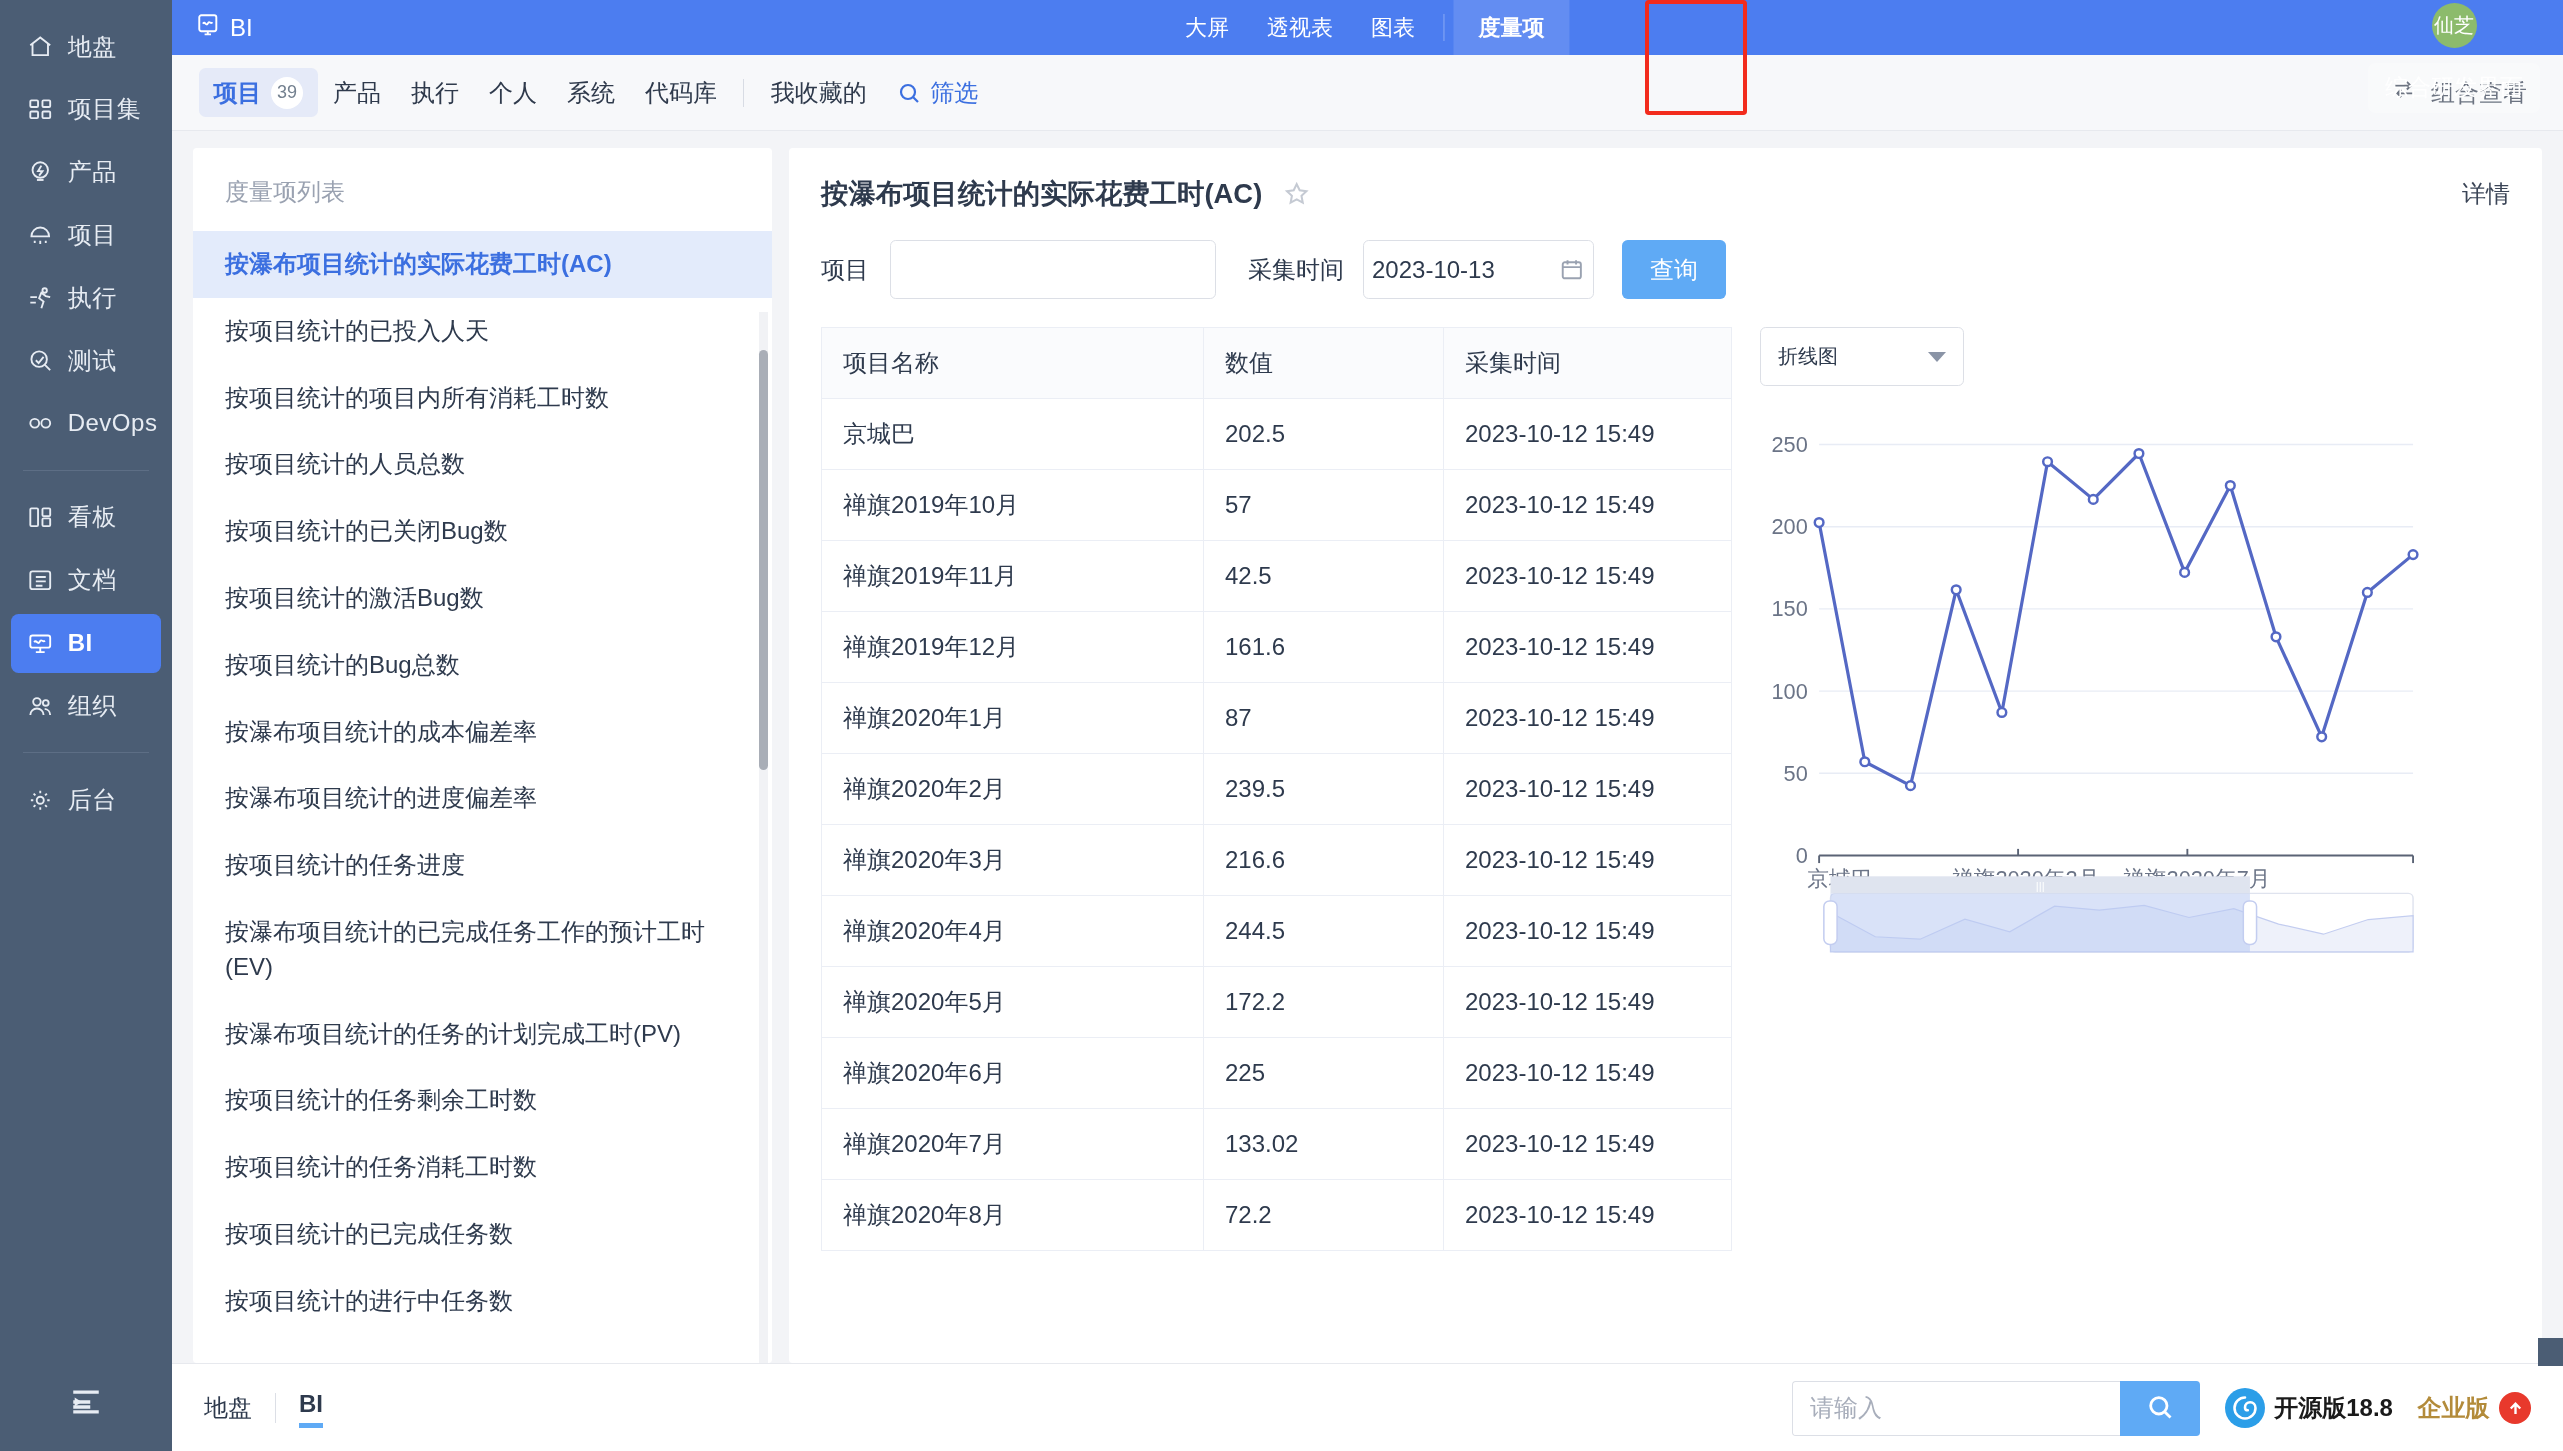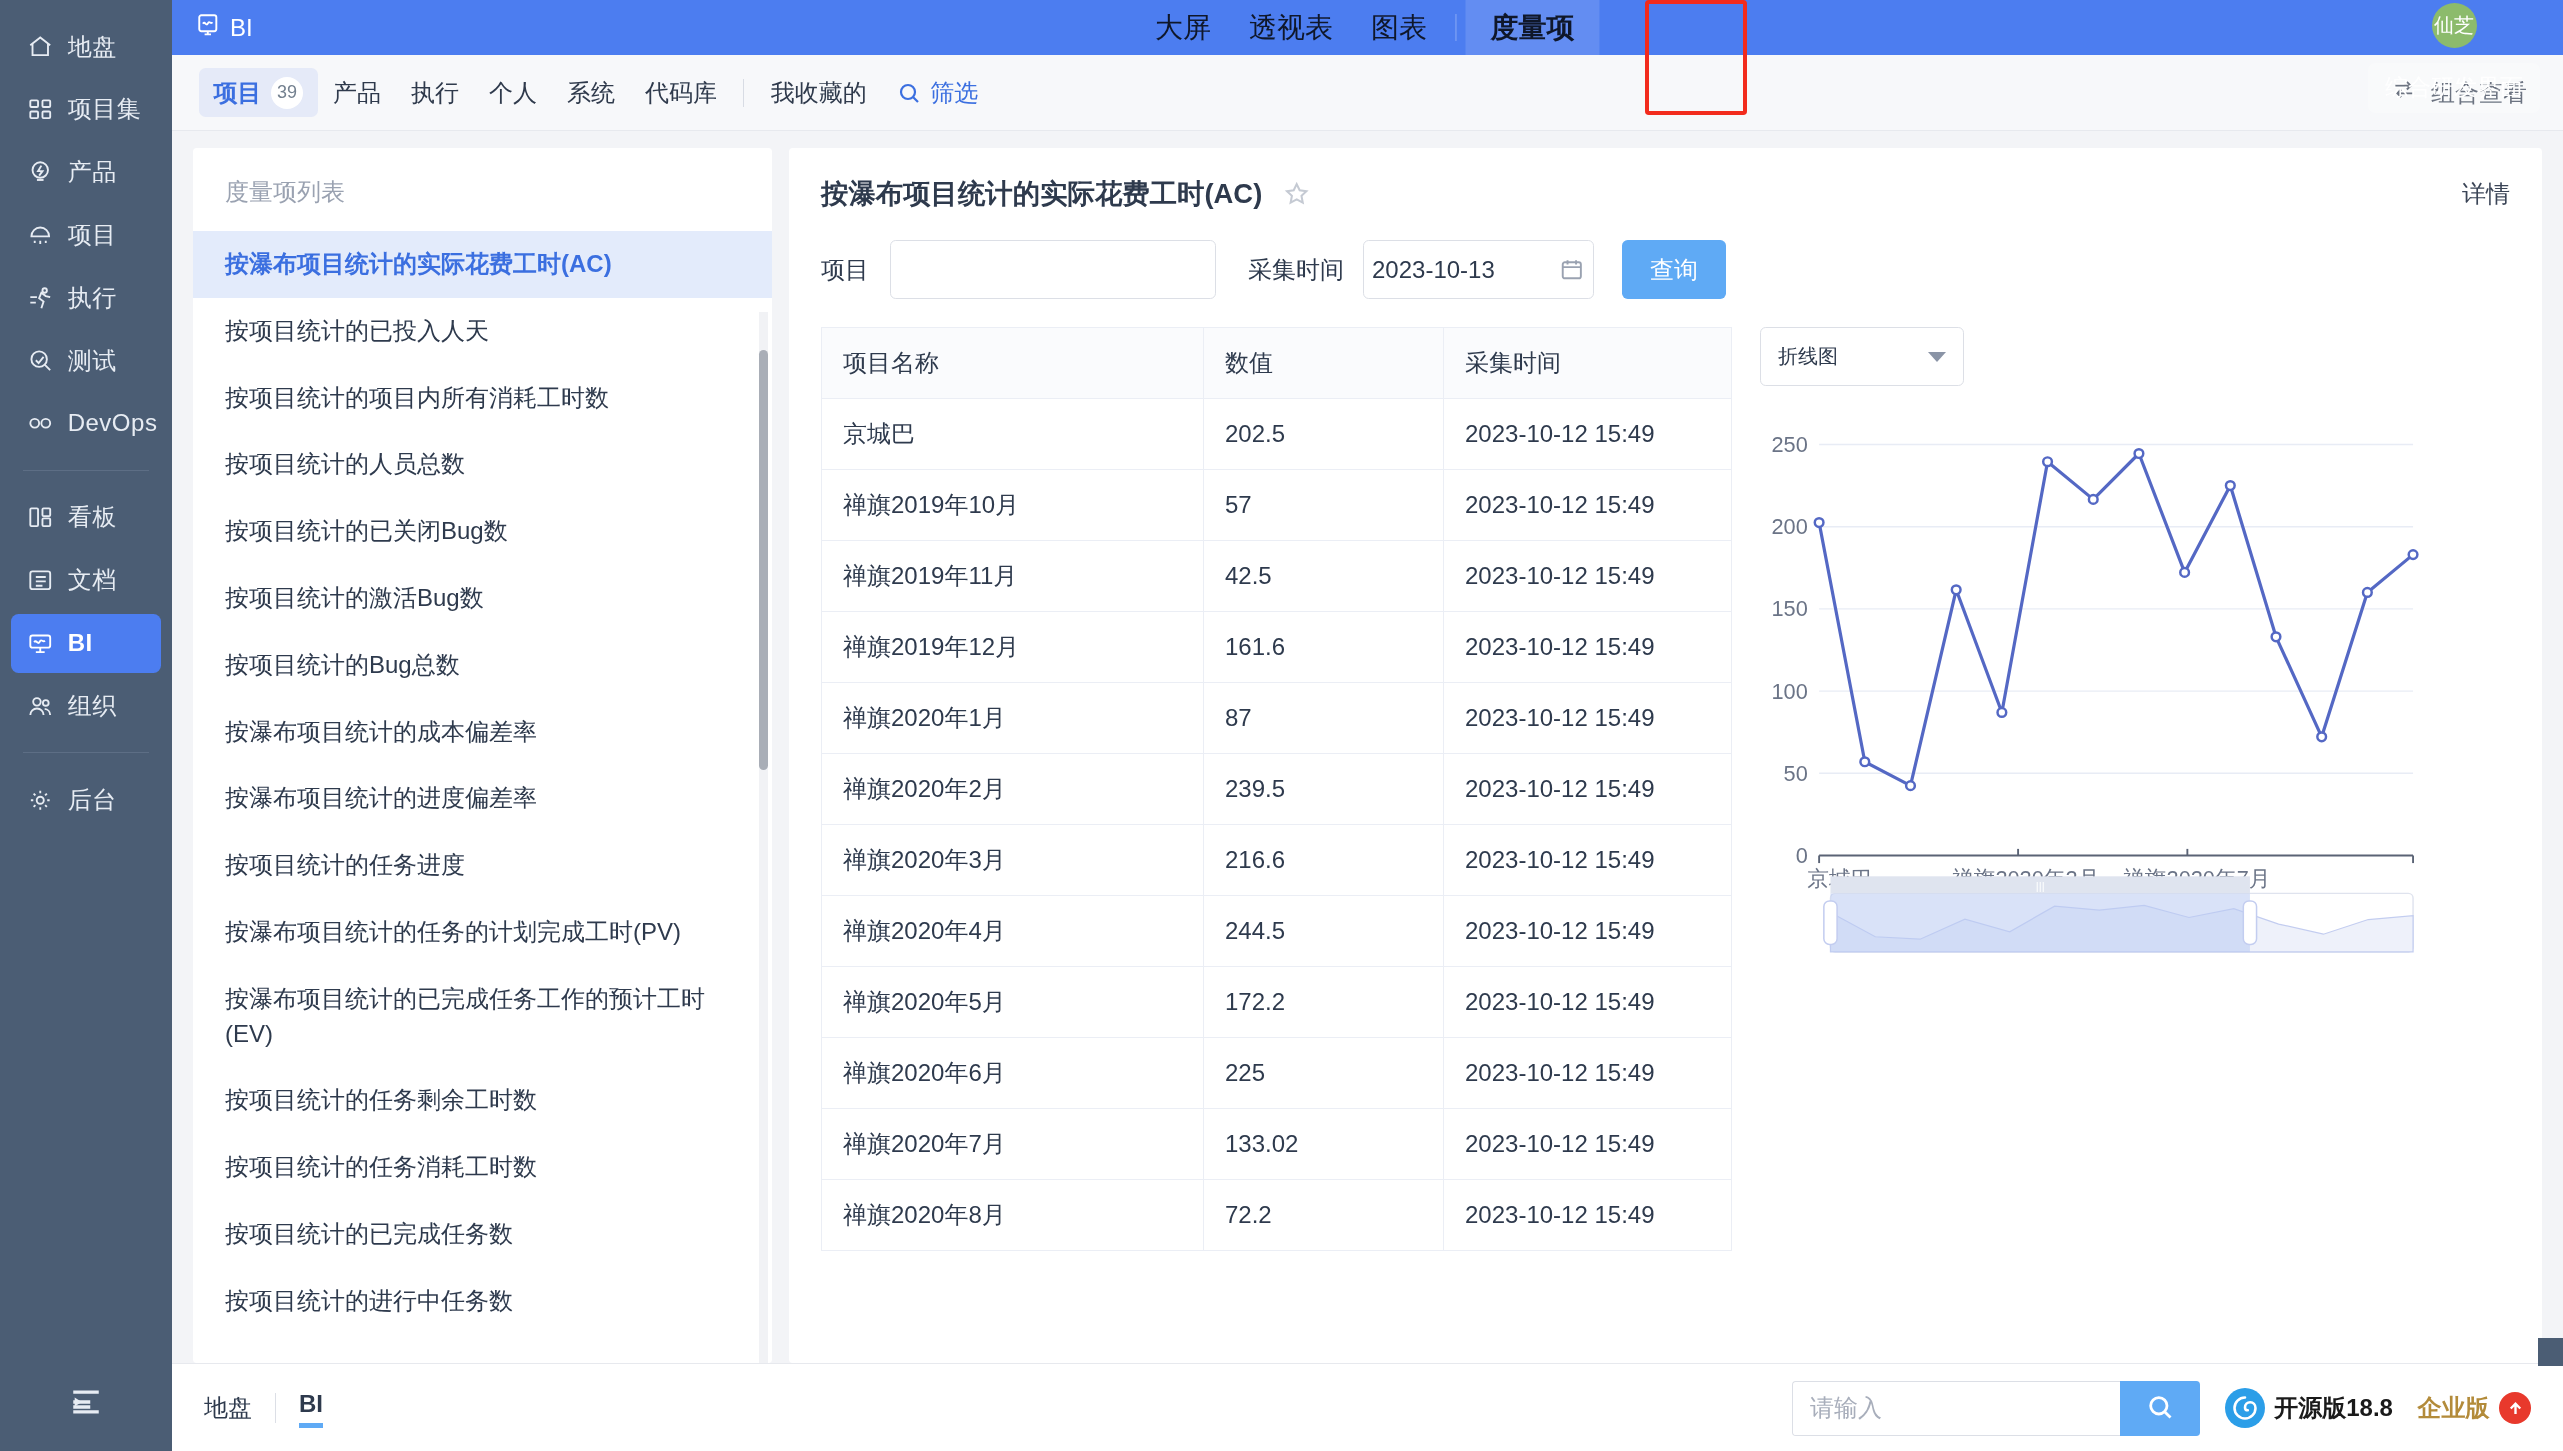--- a/index.html
+++ b/index.html
@@ -39,21 +39,21 @@
 
   
   .topbar {
     height: 55px; background: #4c7df0; display: flex; align-items: center;
     padding: 0 23px; position: relative; flex: 0 0 55px;
   }
   .brand { display: flex; align-items: center; gap: 9.5px; color: #fff; font-size: 24px; font-weight: 500; }
   .brand svg { width: 25.6px; height: 25.6px; stroke: #fff; fill: none; stroke-width: 1.8; }
   .topnav { position: absolute; left: 50%; transform: translateX(-50%); display: flex; align-items: center; gap: 0; }
   .topnav-item {
-    color: #0f172a; font-size: 28px; padding: 0 19px; cursor: pointer;
+    color: #ffffff; font-size: 22px; padding: 0 19px; cursor: pointer;
     height: 55px; display: flex; align-items: center;
   }
   .topnav-divider { width: 0.9px; height: 26.5px; background: rgba(255,255,255,.35); margin: 0 9.5px; }
   .topnav-item.current { background: rgba(255,255,255,.13); font-weight: bold; padding: 0 24.6px; }
   .redbox {
     position: absolute; left: 1473px; top: 0px; width: 102px; height: 115px;
     border: 4.7px solid #f22b1d; border-radius: 3.8px; pointer-events: none; z-index: 30;
   }
   .top-right { margin-left: auto; display: flex; align-items: center; gap: 15px; flex-direction: column; }
   .plus-btn {
@@ -432,22 +432,22 @@
           <div class="litem sel">按瀑布项目统计的实际花费工时(AC)</div>
           <div class="litem">按项目统计的已投入人天</div>
           <div class="litem">按项目统计的项目内所有消耗工时数</div>
           <div class="litem">按项目统计的人员总数</div>
           <div class="litem">按项目统计的已关闭Bug数</div>
           <div class="litem">按项目统计的激活Bug数</div>
           <div class="litem">按项目统计的Bug总数</div>
           <div class="litem">按瀑布项目统计的成本偏差率</div>
           <div class="litem">按瀑布项目统计的进度偏差率</div>
           <div class="litem">按项目统计的任务进度</div>
+          <div class="litem">按瀑布项目统计的已完成任务工作的预计工时(EV)</div>
           <div class="litem">按瀑布项目统计的任务的计划完成工时(PV)</div>
-          <div class="litem">按瀑布项目统计的已完成任务工作的预计工时(EV)</div>
           <div class="litem">按项目统计的任务剩余工时数</div>
           <div class="litem">按项目统计的任务消耗工时数</div>
           <div class="litem">按项目统计的已完成任务数</div>
           <div class="litem">按项目统计的进行中任务数</div>
           <div class="lscrollbar"></div>
         </div>
       </div>
 
       <div class="detail">
         <div class="detail-head">

